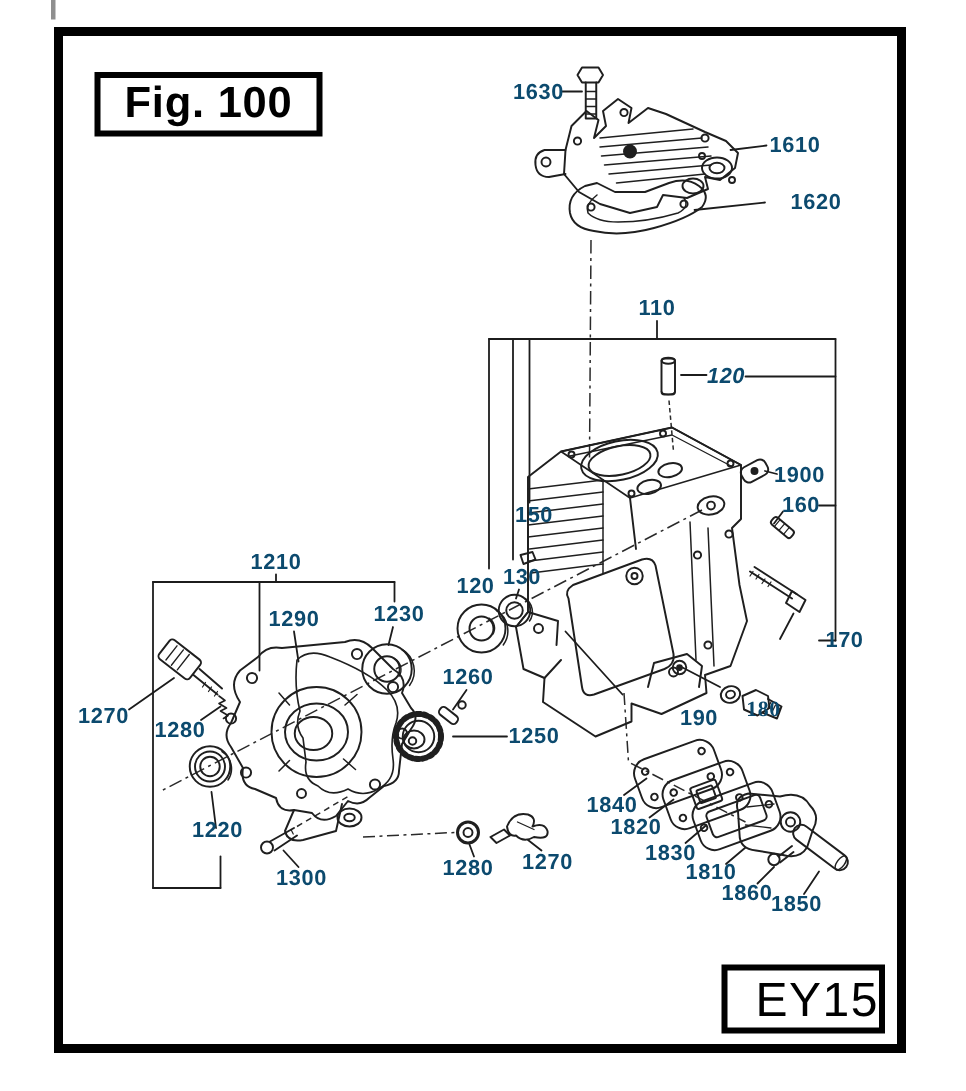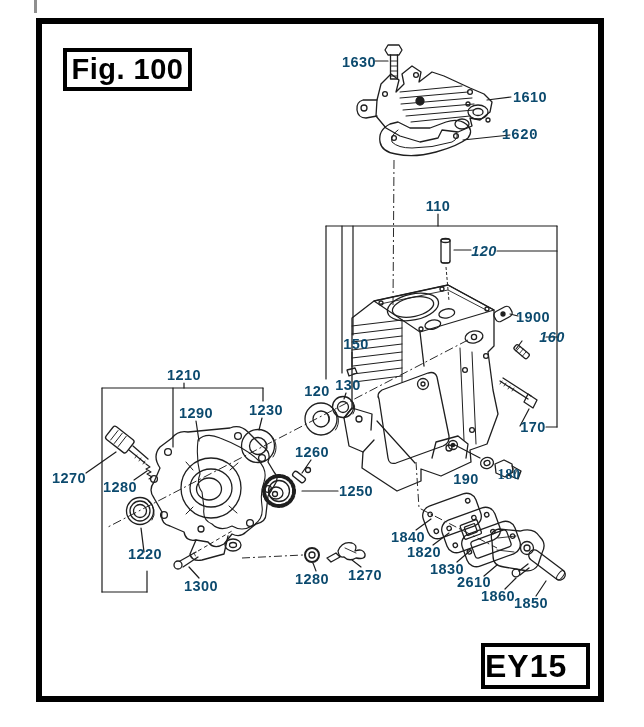--- a/index.html
+++ b/index.html
@@ -7,30 +7,30 @@
     width:644px;height:727px;position:relative;background:#ffffff;
     font-family:"Liberation Sans",sans-serif;overflow:hidden;
   }
   .reg-tick{position:absolute;left:34px;top:0;width:3px;height:13px;background:#8f8f8f;}
   .frame{
     position:absolute;left:36px;top:18px;width:568px;height:684px;
     border:6px solid #000;box-sizing:border-box;
   }
   .diagram-svg{position:absolute;left:0;top:0;}
   .fig-box{
-    position:absolute;left:63px;top:48px;width:129px;height:43px;
+    position:absolute;left:63px;top:48px;width:152px;height:43px;
     border:4px solid #000;box-sizing:border-box;background:#fff;
     display:flex;align-items:center;justify-content:center;
     font-weight:bold;font-size:29px;letter-spacing:0.5px;color:#000;
   }
   .model-box{
     position:absolute;left:481px;top:643px;width:109px;height:46px;
     border:4px solid #000;box-sizing:border-box;background:#fff;
-    display:flex;align-items:center;justify-content:flex-start;
-    font-weight:bold;font-size:32px;letter-spacing:1px;color:#000;
+    display:flex;align-items:center;justify-content:flex-end;
+    font-weight:normal;font-size:32px;letter-spacing:1px;color:#000;
   }
   .part-label{
     position:absolute;transform:translate(-50%,-50%);
     font-weight:bold;font-size:14.5px;color:#0c4a6e;white-space:nowrap;
     letter-spacing:0.4px;
   }
 </style>
 </head>
 <body>
 
@@ -352,41 +352,41 @@
   <span>Fig. 100</span>
 </div>
 
 <div class="model-box">
   <span>EY15</span>
 </div>
 
 <div id="labels-layer">
     <div class="part-label" style="left: 359px; top: 62px;">1630</div>
     <div class="part-label" style="left: 530px; top: 97px;">1610</div>
-    <div class="part-label" style="left: 520px; top: 135px; font-family: Liberation Mono, monospace;">1620</div>
+    <div class="part-label" style="left: 544px; top: 135px;">1620</div>
     <div class="part-label" style="left: 438px; top: 206px;">110</div>
     <div class="part-label" style="left: 484px; top: 251px; font-style: italic;">120</div>
     <div class="part-label" style="left: 533px; top: 317px;">1900</div>
-    <div class="part-label" style="left: 552px; top: 337px; font-style: italic;">160</div>
-    <div class="part-label" style="left: 533px; top: 427px;">170</div>
+    <div class="part-label" style="left: 534px; top: 337px;">160</div>
+    <div class="part-label" style="left: 563px; top: 427px;">170</div>
     <div class="part-label" style="left: 356px; top: 344px;">150</div>
     <div class="part-label" style="left: 348px; top: 385px;">130</div>
     <div class="part-label" style="left: 317px; top: 391px;">120</div>
     <div class="part-label" style="left: 184px; top: 375px;">1210</div>
     <div class="part-label" style="left: 196px; top: 413px;">1290</div>
     <div class="part-label" style="left: 266px; top: 410px;">1230</div>
     <div class="part-label" style="left: 312px; top: 452px;">1260</div>
     <div class="part-label" style="left: 356px; top: 491px;">1250</div>
     <div class="part-label" style="left: 69px; top: 478px;">1270</div>
     <div class="part-label" style="left: 120px; top: 487px;">1280</div>
     <div class="part-label" style="left: 145px; top: 554px;">1220</div>
     <div class="part-label" style="left: 201px; top: 586px;">1300</div>
     <div class="part-label" style="left: 312px; top: 579px;">1280</div>
     <div class="part-label" style="left: 365px; top: 575px;">1270</div>
     <div class="part-label" style="left: 408px; top: 537px;">1840</div>
     <div class="part-label" style="left: 424px; top: 552px;">1820</div>
     <div class="part-label" style="left: 447px; top: 569px;">1830</div>
-    <div class="part-label" style="left: 474px; top: 582px;">2610</div>
+    <div class="part-label" style="left: 474px; top: 582px;">1810</div>
     <div class="part-label" style="left: 498px; top: 596px;">1860</div>
     <div class="part-label" style="left: 531px; top: 603px;">1850</div>
     <div class="part-label" style="left: 466px; top: 479px;">190</div>
     <div class="part-label" style="left: 509px; top: 474px; font-family: Liberation Serif, serif;">180</div>
   </div>
 
 </body></html>

